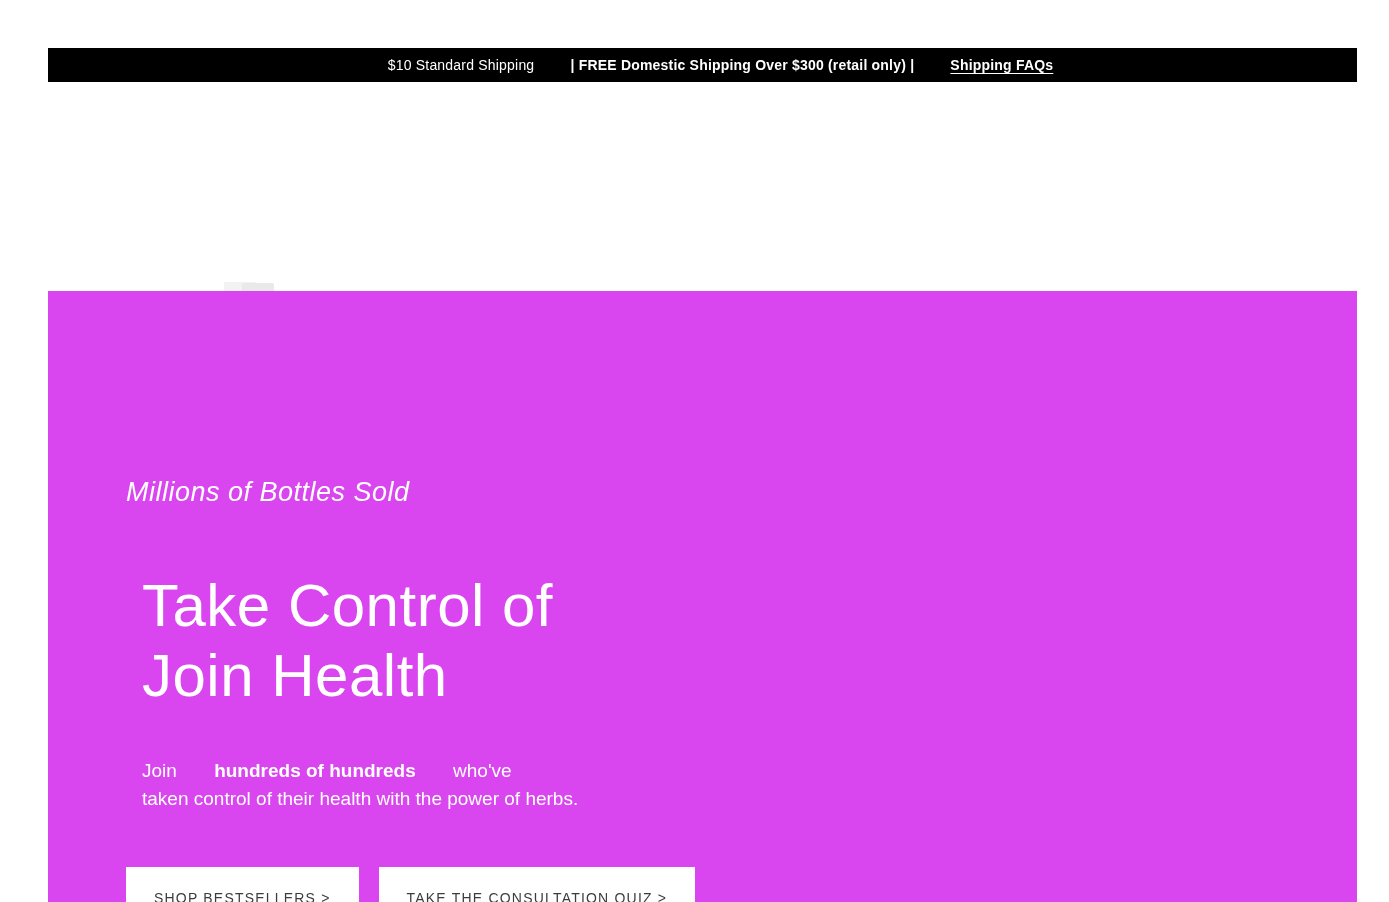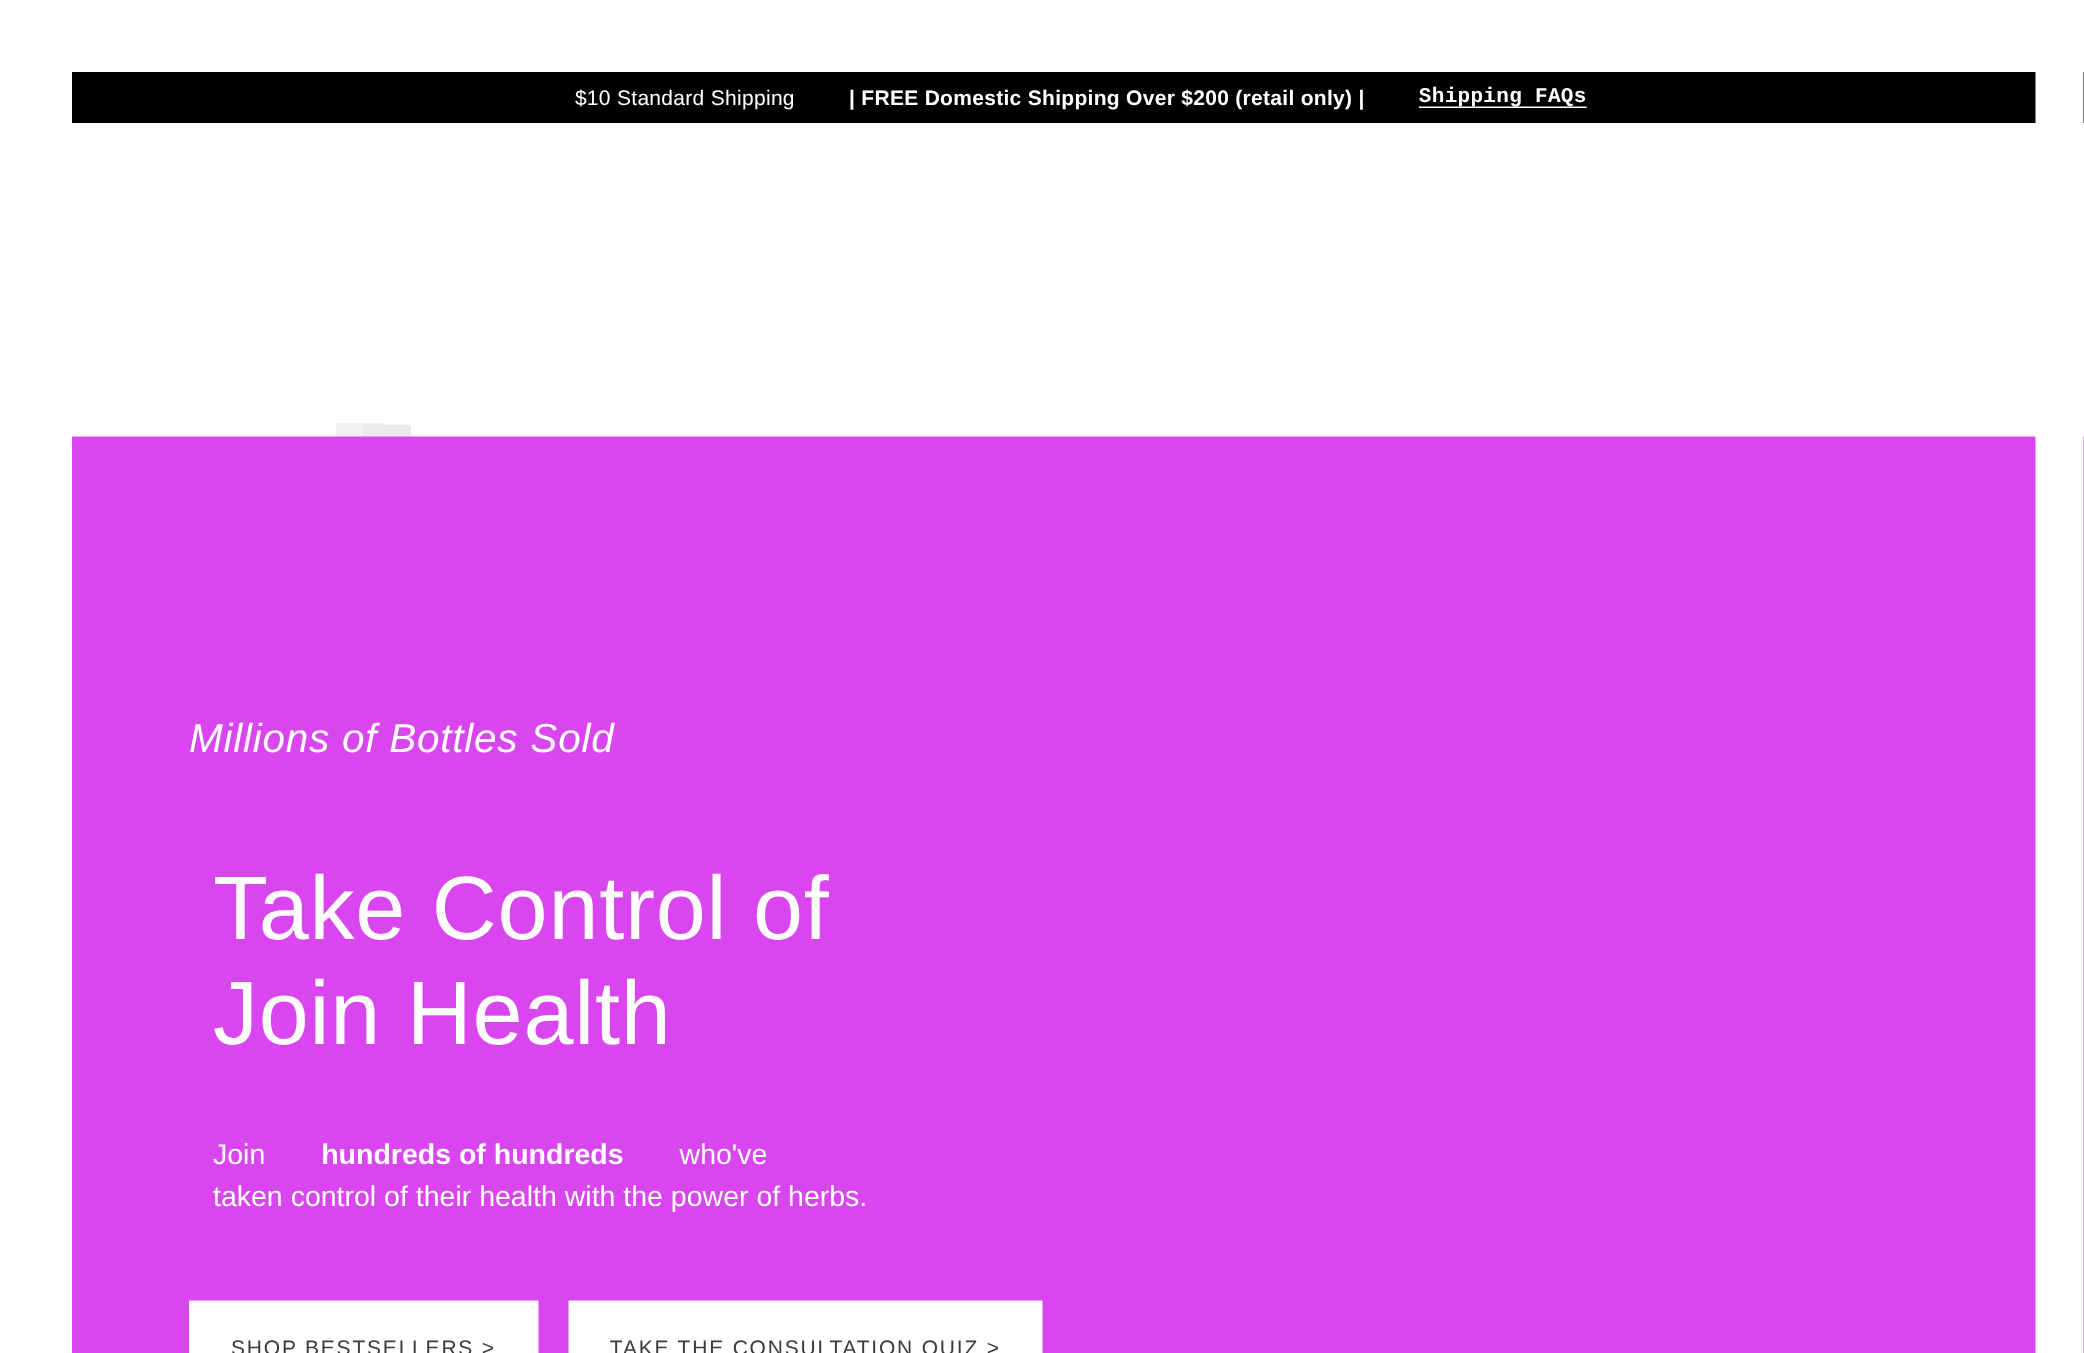--- a/index.html
+++ b/index.html
@@ -17,21 +17,20 @@
     background: #000000; color: #ffffff;
     display: flex; align-items: center; justify-content: center;
     font-size: 14px; letter-spacing: 0.2px;
     white-space: pre;
   }
   .announcement-bar .bold { font-weight: bold; }
   .announcement-bar a.faq-link {
     color: #ffffff; font-weight: bold;
     text-decoration: underline; text-underline-offset: 3px;
     cursor: pointer;
-    font-family: Liberation Mono, monospace;
   }
 
   
   .site-header {
     height: 209px; width: 100%;
     background: #ffffff; position: relative;
   }
   .logo-placeholder {
     position: absolute; left: 176px; top: 198px;
     width: 50px; height: 8px;
@@ -108,21 +107,21 @@
     width: 12px; height: 902px;
     background: #ffffff;
   }
 </style>
 </head>
 <body>
 
 <div class="page">
 
   <div class="announcement-bar">
-    <span>$10 Standard Shipping</span><span class="bold"> | FREE Domestic Shipping Over $200 (retail only) | </span><a class="faq-link">Shipping FAQs</a>
+    <span>$10 Standard Shipping</span><span class="bold"> | FREE Domestic Shipping Over $300 (retail only) | </span><a class="faq-link">Shipping FAQs</a>
   </div>
 
   <div class="site-header">
     <div class="logo-placeholder">
       <span class="dot1"></span>
       <span class="dot2"></span>
     </div>
     <span class="cart-count">0</span>
   </div>
 

